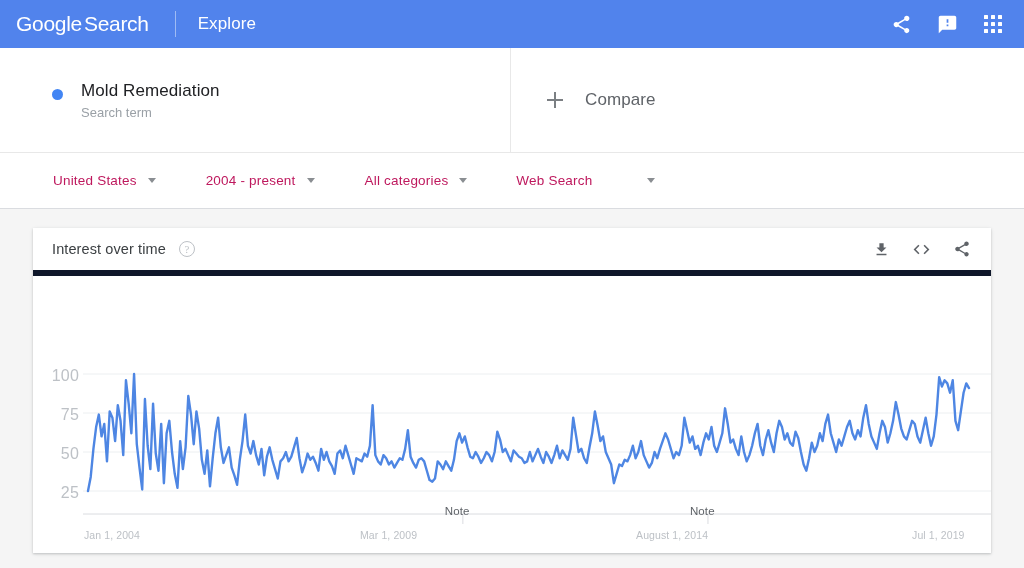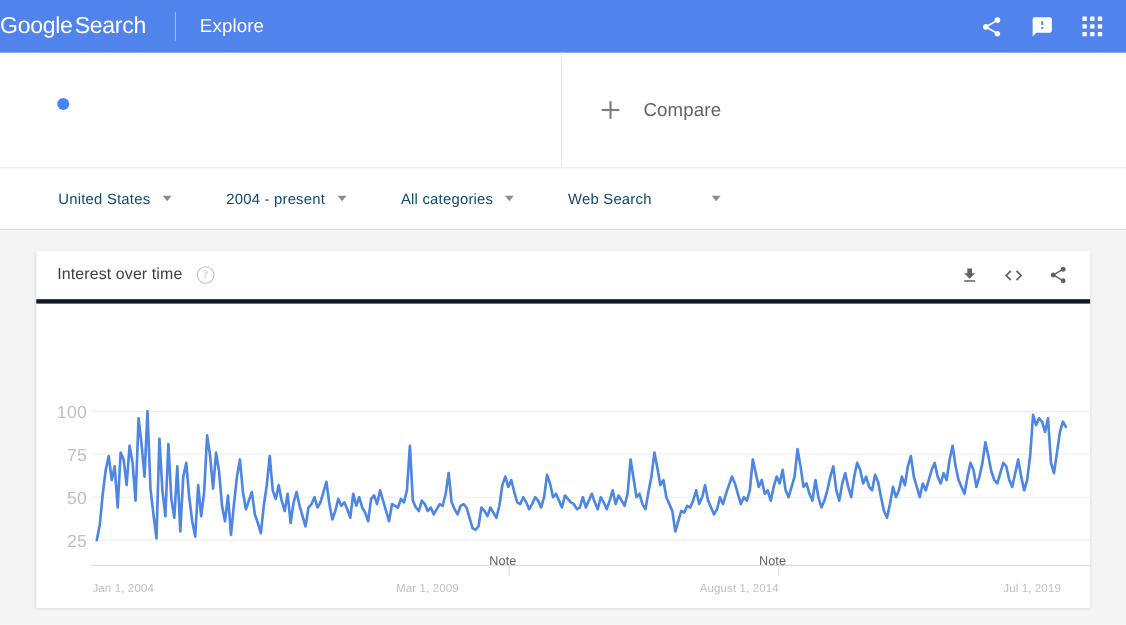--- a/index.html
+++ b/index.html
@@ -14,20 +14,21 @@
 
   
   .topbar {
     position: absolute; left: 0; top: 0;
     width: 1024px; height: 48px;
     background: #5183ec;
     display: flex; align-items: center;
   }
   .brand {
     display: flex; align-items: baseline;
+    margin-left: 16px;
     font-size: 21px; letter-spacing: -0.3px;
     color: #ffffff;
   }
   .brand .g-google { font-weight: 400; }
   .brand .g-trends { font-weight: 300; margin-left: 2px; }
   .brand-divider {
     width: 1px; height: 26px; background: rgba(255,255,255,.45);
     margin: 0 22px 0 26px; align-self: center;
   }
   .explore {
@@ -87,42 +88,42 @@
   .filterbar {
     position: absolute; left: 0; top: 152px;
     width: 1024px; height: 57px;
     background: #ffffff;
     border-top: 1px solid #e8e8e8;
     border-bottom: 1px solid #dadce0;
     display: flex; align-items: center;
   }
   .filter {
     display: flex; align-items: center; cursor: pointer;
-    font-size: 13.5px; color: #0c4a6e; letter-spacing: .2px;
+    font-size: 13.5px; color: #be185d; letter-spacing: .2px;
   }
   .f1 { margin-left: 53px; }
   .f2 { margin-left: 50px; }
   .f3 { margin-left: 50px; }
   .f4 { margin-left: 49px; gap: 44px; }
   .caret {
     width: 0; height: 0; margin-left: 11px;
     border-left: 4.5px solid transparent;
     border-right: 4.5px solid transparent;
     border-top: 5px solid #8a8e92;
   }
 
   
   .card {
     position: absolute; left: 33px; top: 228px;
     width: 958px; height: 325px;
     background: #ffffff;
     box-shadow: 0 1px 2px rgba(60,64,67,.22), 0 1px 4px rgba(60,64,67,.10);
   }
   .card-header {
-    height: 48px; border-bottom: 4px solid #0f172a;
+    height: 48px; border-bottom: 6px solid #0f172a;
     display: flex; align-items: center; padding: 0 20px 0 19px;
   }
   .card-title { font-size: 14.5px; color: #3c4043; letter-spacing: .1px; }
   .help-icon {
     width: 16px; height: 16px; border-radius: 50%;
     border: 1px solid #bdc1c6; color: #bdc1c6;
     font-size: 11px; line-height: 14px; text-align: center;
     margin-left: 13px; cursor: pointer; font-family: "Liberation Serif", serif;
   }
   .card-actions { margin-left: auto; display: flex; align-items: center; gap: 22px; }
@@ -177,20 +178,24 @@
           <i></i>
           <i></i>
       </span>
     </div>
   </div>
 </div>
 
 <div class="queryrow">
   <div class="qcell">
     <span class="dot"></span>
+    <span class="qtextwrap">
+      <span class="qterm">Mold Remediation</span>
+      <span class="qsub">Search term</span>
+    </span>
   </div>
   <div class="qcell">
     <div class="compare">
       <span class="plus"></span>
       <span class="compare-label">Compare</span>
     </div>
   </div>
 </div>
 
 <div class="filterbar">

